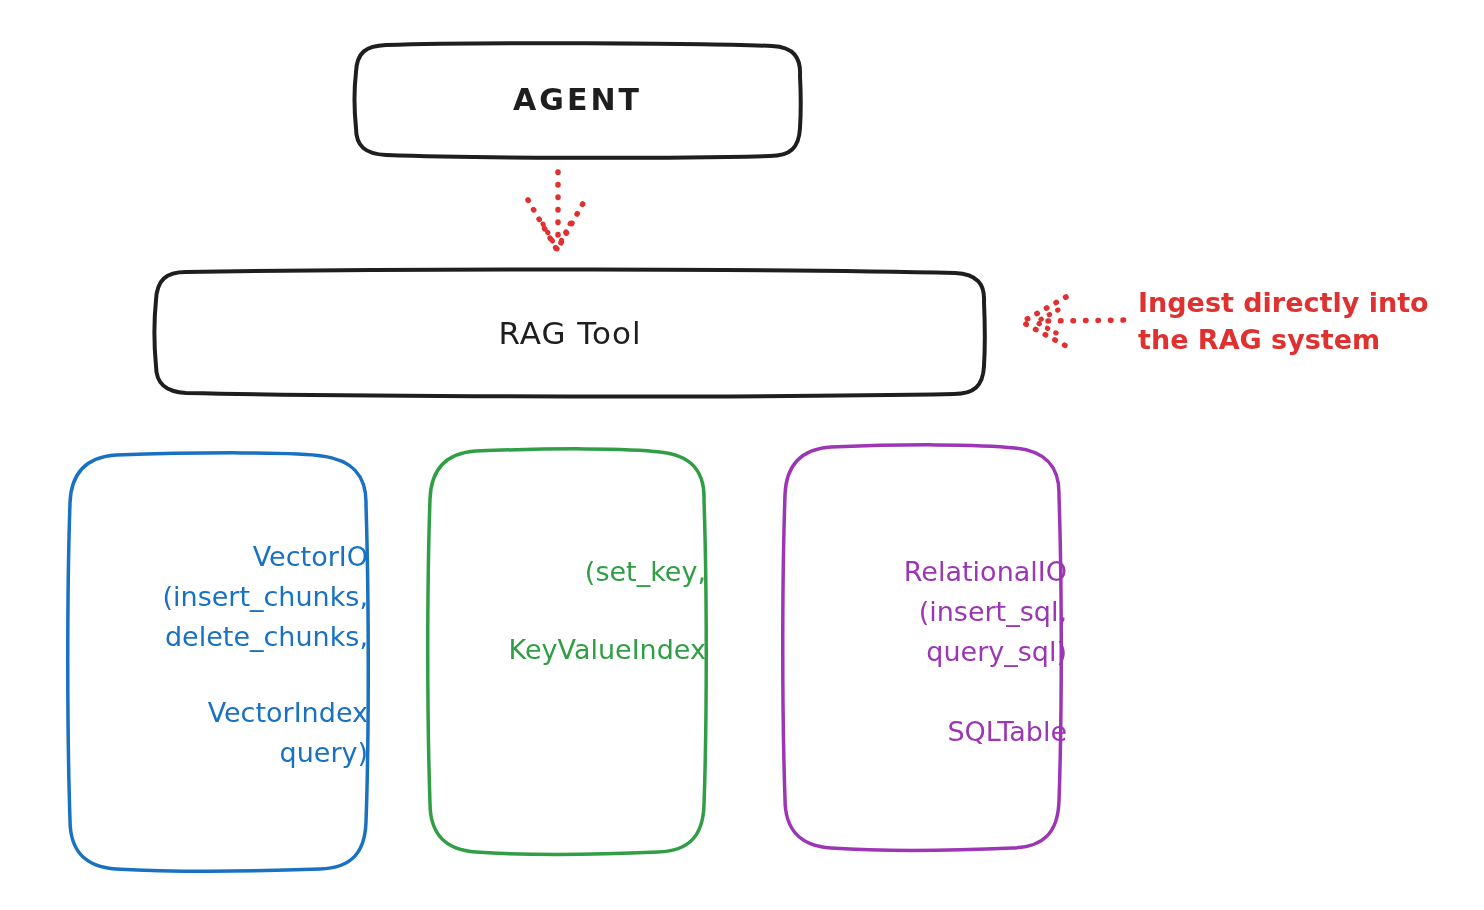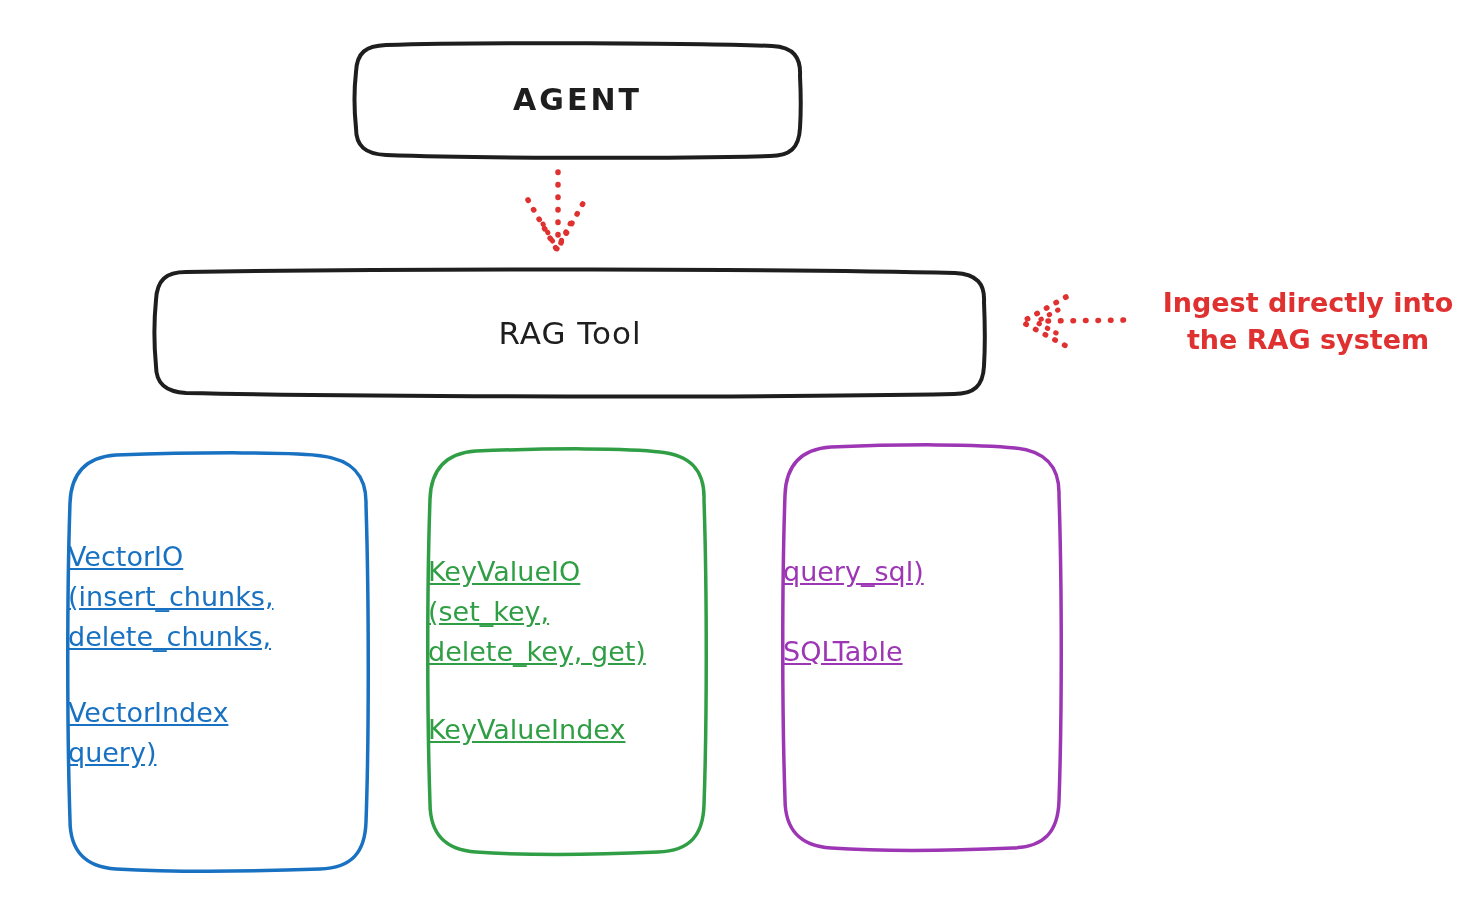--- a/index.html
+++ b/index.html
@@ -28,26 +28,26 @@
     display:flex; align-items:center; justify-content:center;
     font-size:30px; font-weight:600; letter-spacing:3px;
   }
   .rag-label{
     left:155px; top:270px; width:830px; height:125px;
     display:flex; align-items:center; justify-content:center;
     font-size:31px; font-weight:400; letter-spacing:1px;
   }
   .annotation{
     left:1138px; top:284px; width:340px;
-    text-align:center; color:var(--red);
+    color:var(--red);
     font-size:27px; line-height:37px; font-weight:700;
   }
   .col-text{
-    position:absolute; text-align:left;
-    font-size:27px; line-height:40px; font-weight:500;text-decoration:underline;
+    position:absolute; text-align:right;
+    font-size:27px; line-height:40px; font-weight:500;
   }
   .col-text .line{white-space:nowrap;}
   .vector-text{left:68px; top:537px; width:300px; color:var(--blue);}
   .vector-text .footer{margin-top:36px;}
   .keyvalue-text{left:428px; top:552px; width:278px; color:var(--green);}
   .keyvalue-text .footer{margin-top:38px;}
   .relational-text{left:783px; top:552px; width:284px; color:var(--purple);}
   .relational-text .footer{margin-top:40px;}
 </style>
 </head>
@@ -91,24 +91,24 @@
 
   <div class="col-text vector-text">
     <div class="line">VectorIO</div>
     <div class="line">(insert_chunks,</div>
     <div class="line">delete_chunks,</div>
     <div class="line footer">VectorIndex</div>
     <div class="line">query)</div>
   </div>
 
   <div class="col-text keyvalue-text">
-    <div class="line">KeyValueIO</div>
     <div class="line">(set_key,</div>
-    <div class="line">delete_key, get)</div>
     <div class="line footer">KeyValueIndex</div>
   </div>
 
   <div class="col-text relational-text">
+    <div class="line">RelationalIO</div>
+    <div class="line">(insert_sql,</div>
     <div class="line">query_sql)</div>
     <div class="line footer">SQLTable</div>
   </div>
 
 </div>
 
 </body></html>

